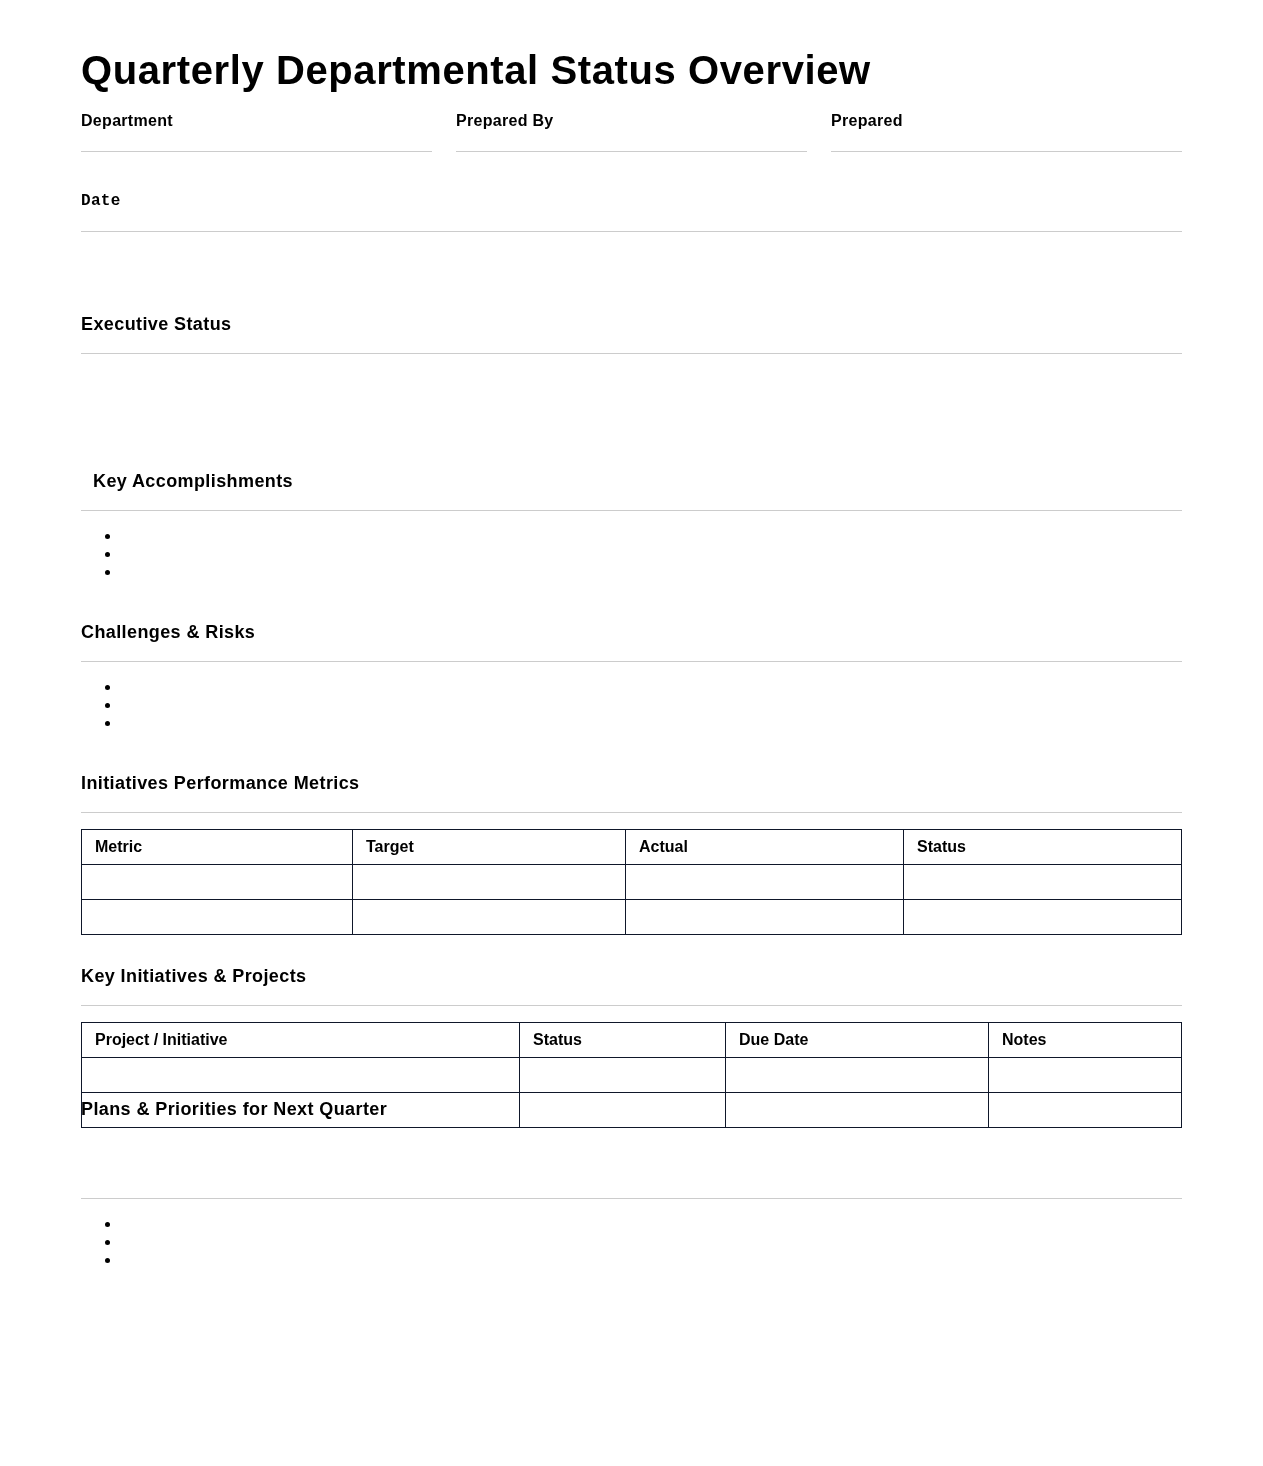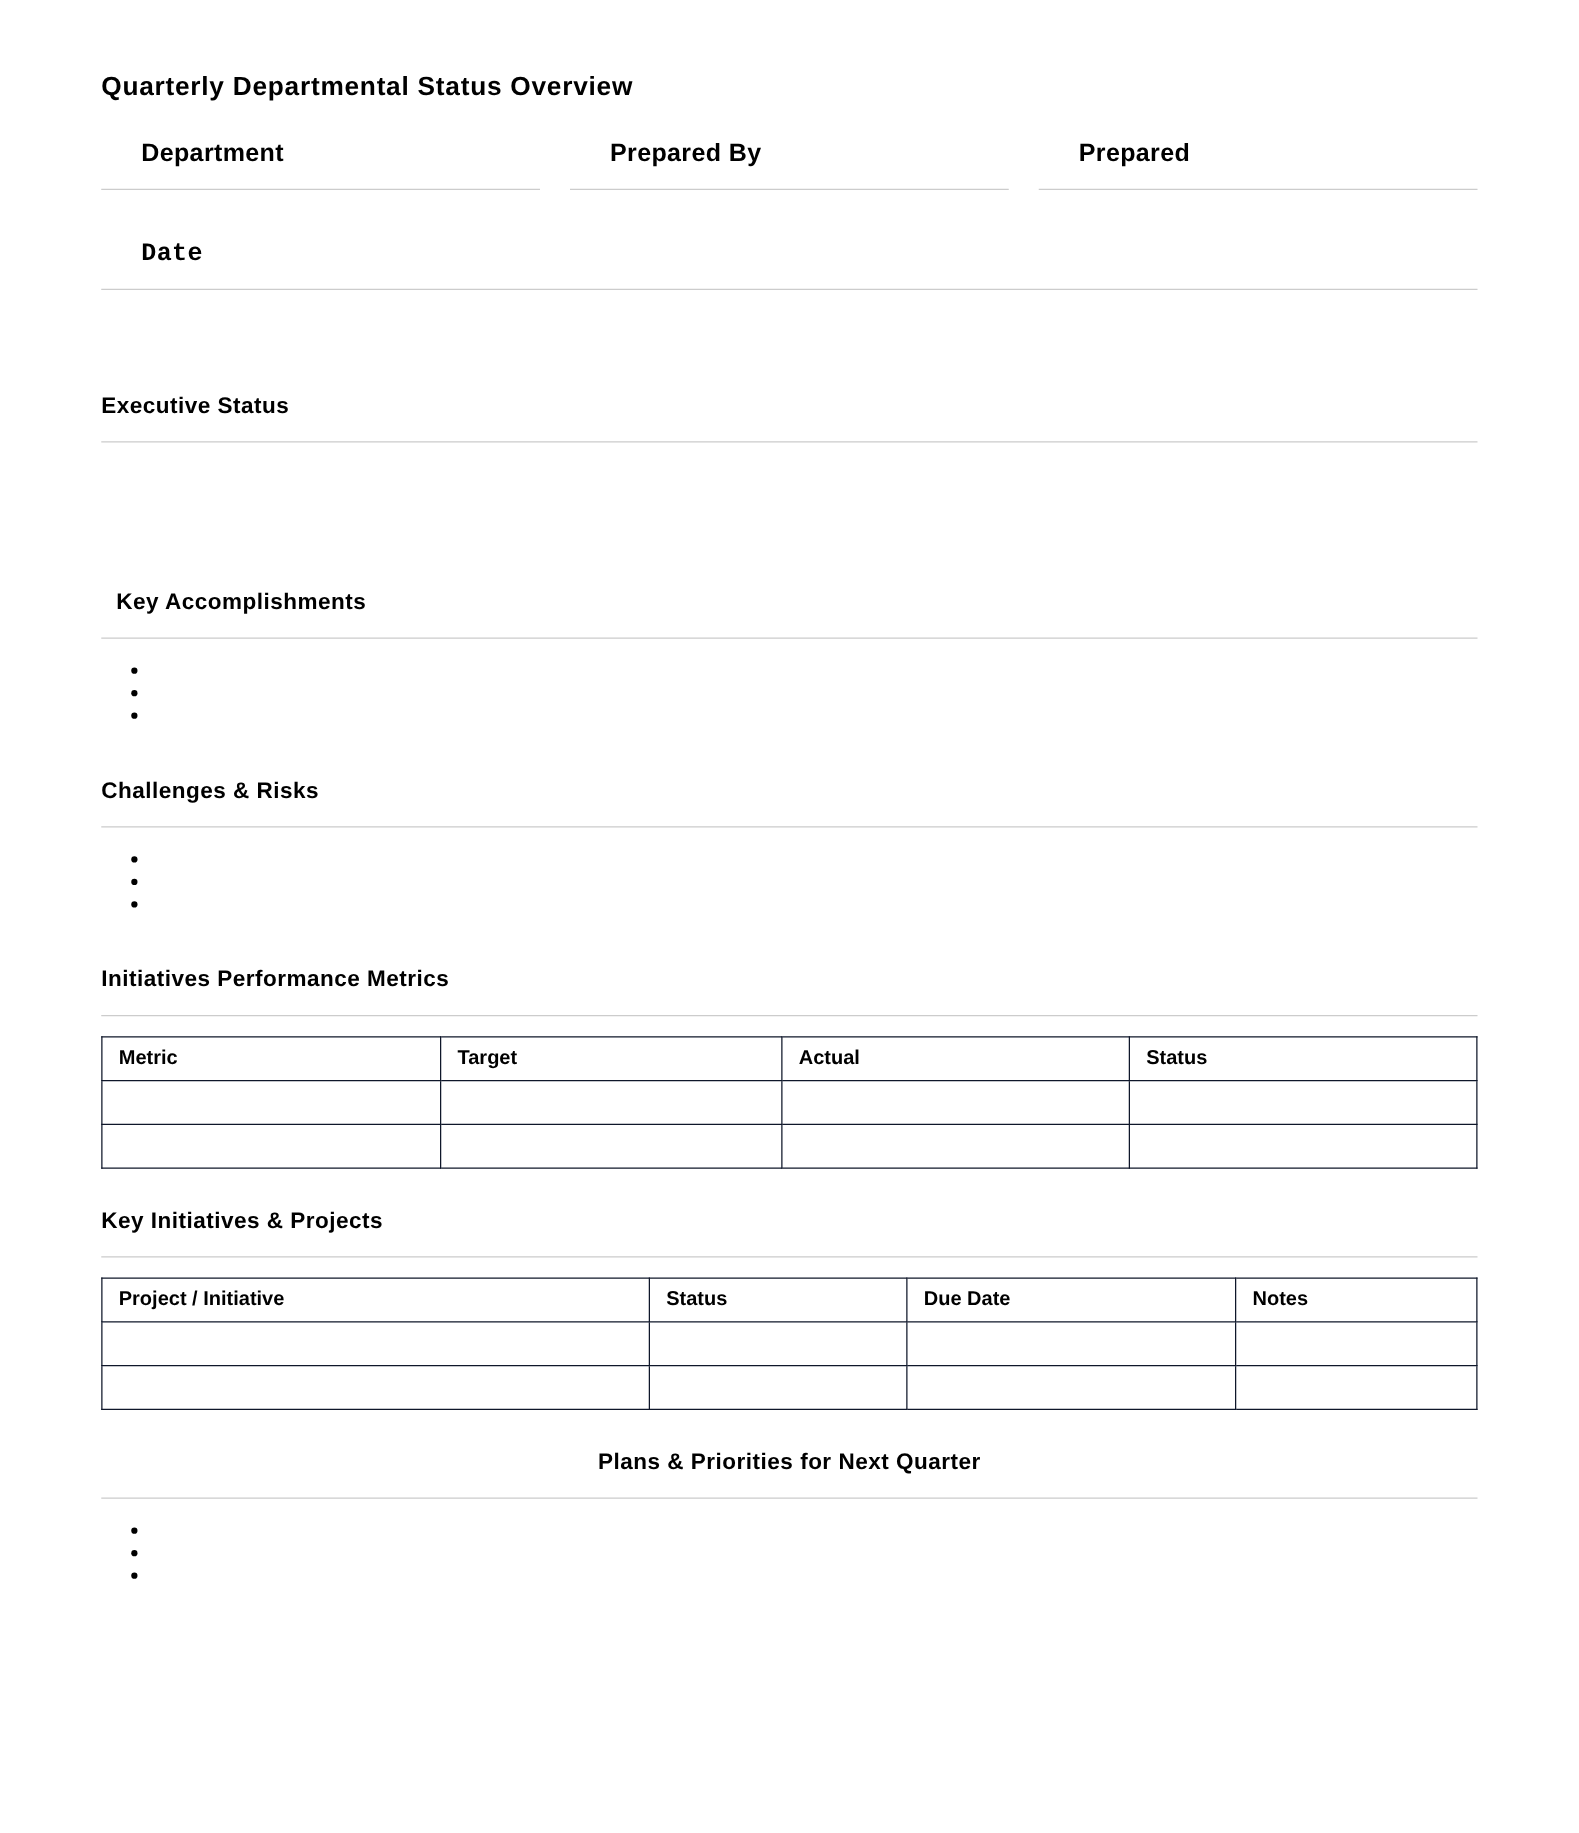--- a/index.html
+++ b/index.html
@@ -1,20 +1,20 @@
 <!DOCTYPE html>
 <html><head>
 <meta charset="utf-8">
 <style>
   html, body { margin: 0; padding: 0; background: #ffffff; }
   body { width: 1263px; height: 1466px; font-family: "Liberation Sans", sans-serif; color: #000; position: relative; }
   .page { position: absolute; left: 81px; top: 0; width: 1101px; }
-  h1 { position: absolute; left: 0; top: 52px; margin: 0; font-size: 21px; font-weight: bold; letter-spacing: 0.6px; line-height: 36px; white-space: nowrap; }
+  h1 { position: absolute; left: 0; top: 52px; margin: 0; font-size: 40px; font-weight: bold; letter-spacing: 0.6px; line-height: 36px; white-space: nowrap; }
   .field { position: absolute; border-bottom: 1px solid #cccccc; }
-  .field-label { position: absolute; left: 0; font-size: 20px; font-weight: bold; letter-spacing: 0.3px; white-space: nowrap; margin-left: 32px; }
+  .field-label { position: absolute; left: 0; font-size: 16px; font-weight: bold; letter-spacing: 0.3px; white-space: nowrap; }
   .sec-title { position: absolute; left: 0; width: 1101px; font-size: 18px; font-weight: bold; letter-spacing: 0.4px; white-space: nowrap; }
   .rule { position: absolute; left: 0; width: 1101px; height: 0; border-top: 1px solid #cccccc; }
   .bullets { position: absolute; left: 0; margin: 0; padding: 0; list-style: none; }
   .bullets li { position: relative; height: 18px; width: 600px; }
   .bullets li .dot { position: absolute; left: 24px; top: 7px; width: 5px; height: 5px; border-radius: 50%; background: #000; }
   table { position: absolute; left: 0; width: 1101px; border-collapse: collapse; table-layout: fixed; }
   td, th { border: 1px solid #0f172a; height: 34px; padding: 0 0 0 13px; text-align: left; font-size: 16px; font-weight: bold; vertical-align: middle; }
   tbody td { font-weight: normal; }
 </style>
 </head>
@@ -116,20 +116,20 @@
       </tr>
       <tr>
         <td></td>
         <td></td>
         <td></td>
         <td></td>
       </tr>
     </tbody>
   </table>
 
-  <div class="sec-title" style="top:1159px;text-align:center;">Plans &amp; Priorities for Next Quarter</div>
+  <div class="sec-title" style="top:1099px;">Plans &amp; Priorities for Next Quarter</div>
   <div class="rule" style="top:1198px;"></div>
   <ul class="bullets" style="top:1215px;">
     <li><span class="dot"></span><span></span></li>
     <li><span class="dot"></span><span></span></li>
     <li><span class="dot"></span><span></span></li>
   </ul>
 </div>
 
 </body></html>

